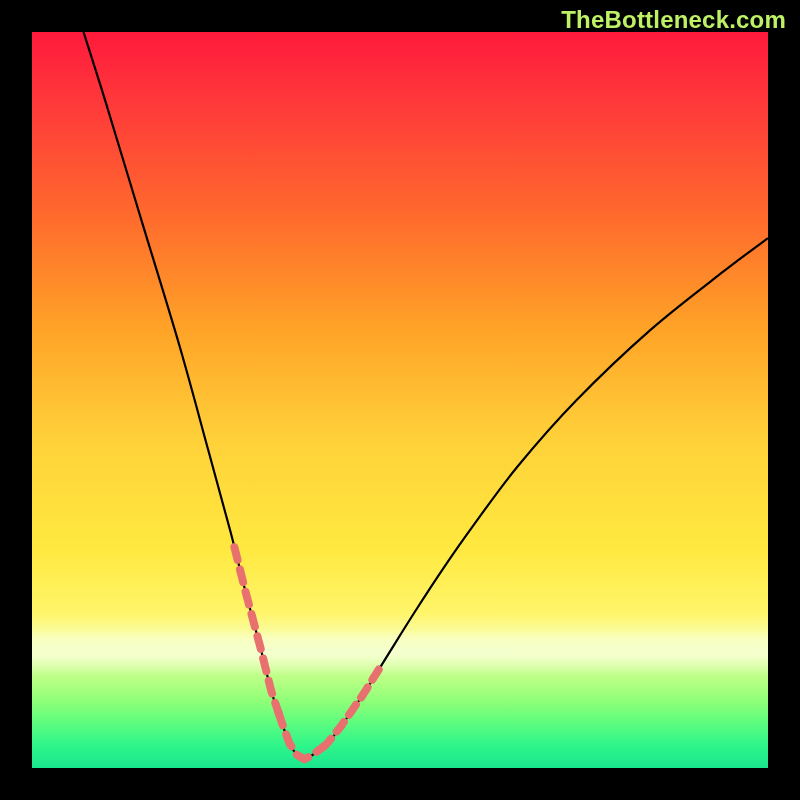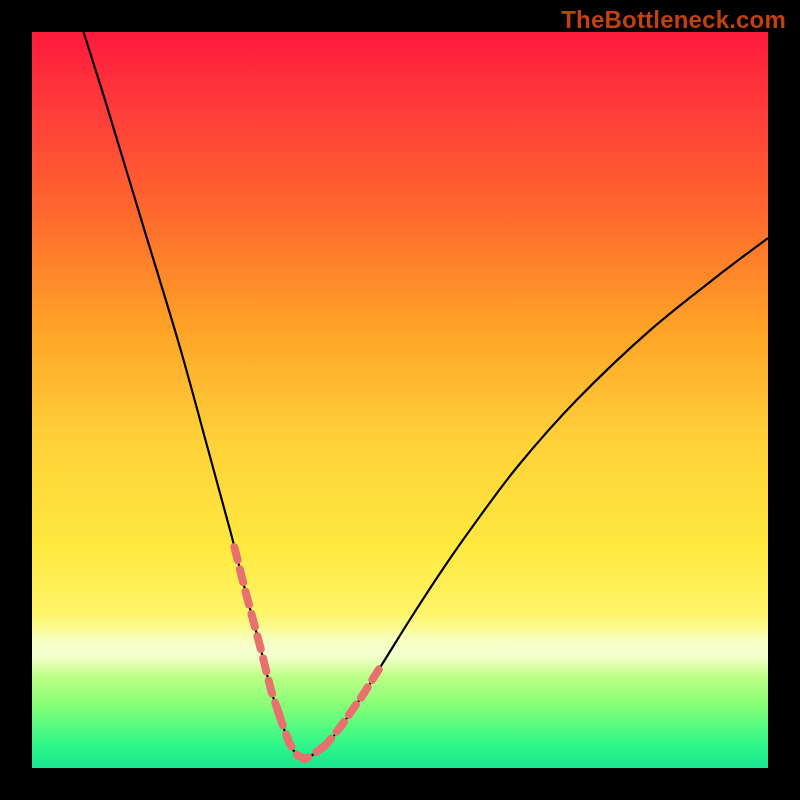--- a/index.html
+++ b/index.html
@@ -15,21 +15,21 @@
     left: 32px;
     top: 32px;
     width: 736px;
     height: 736px;
     background: #000;
   }
   .watermark {
     position: absolute;
     top: 6px;
     right: 14px;
-    color: #c2410c;
+    color: #bef264;
     font-size: 24px;
     font-weight: 600;
     letter-spacing: 0.2px;
     z-index: 6;
   }
   .plot {
     position: absolute;
     left: 0;
     top: 0;
     width: 736px;

